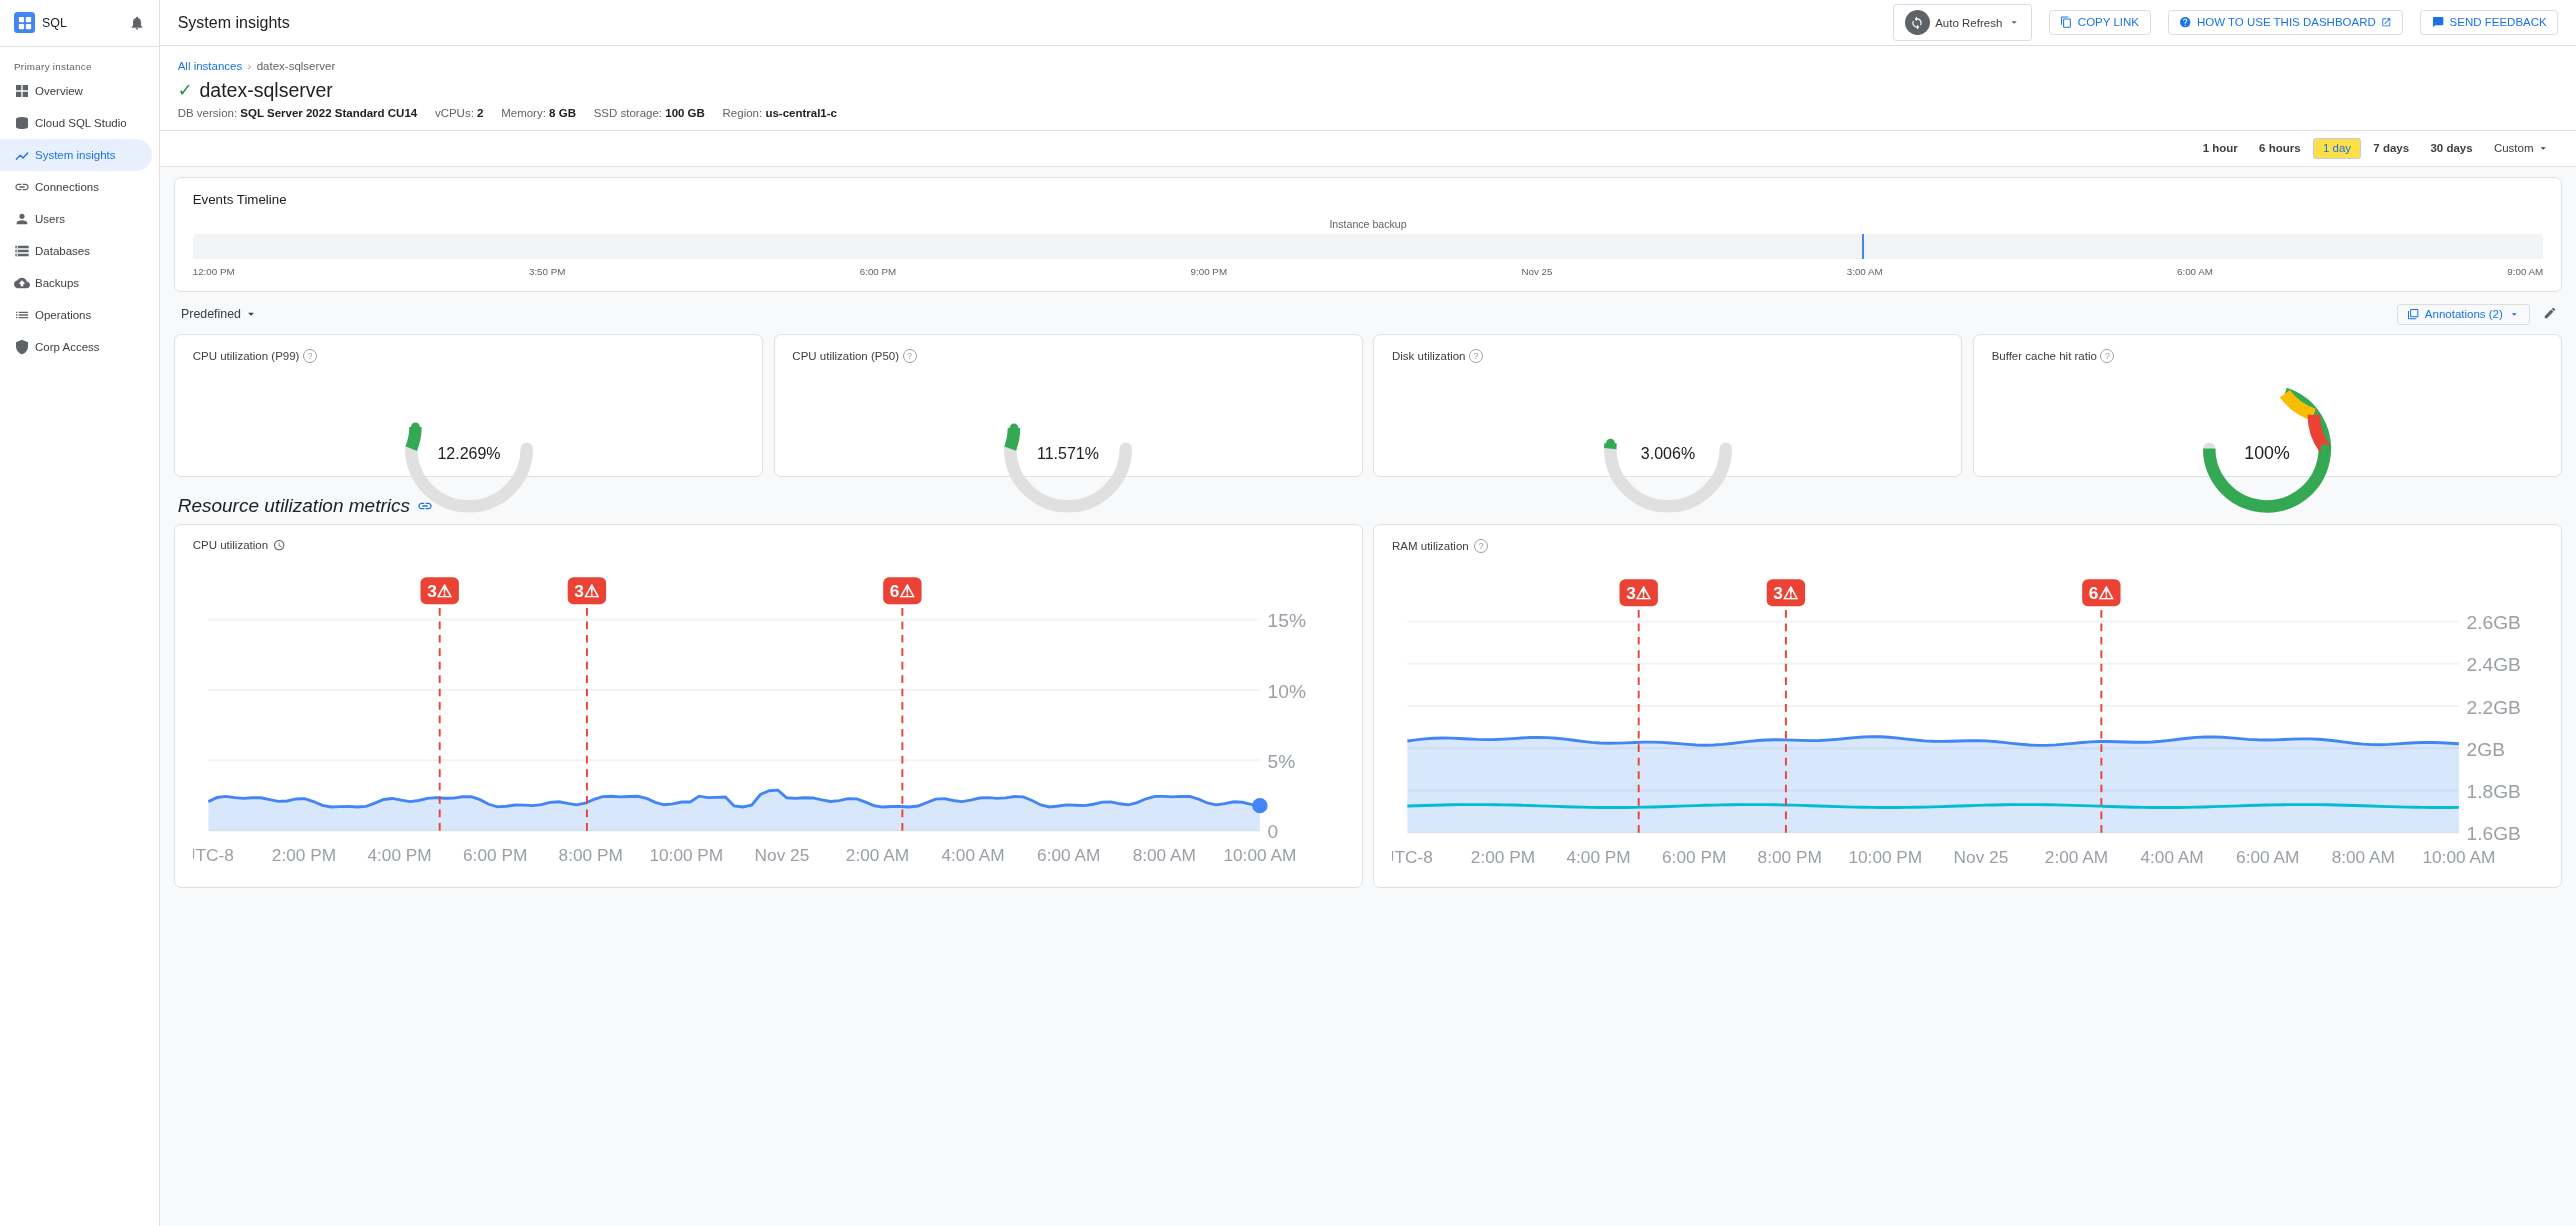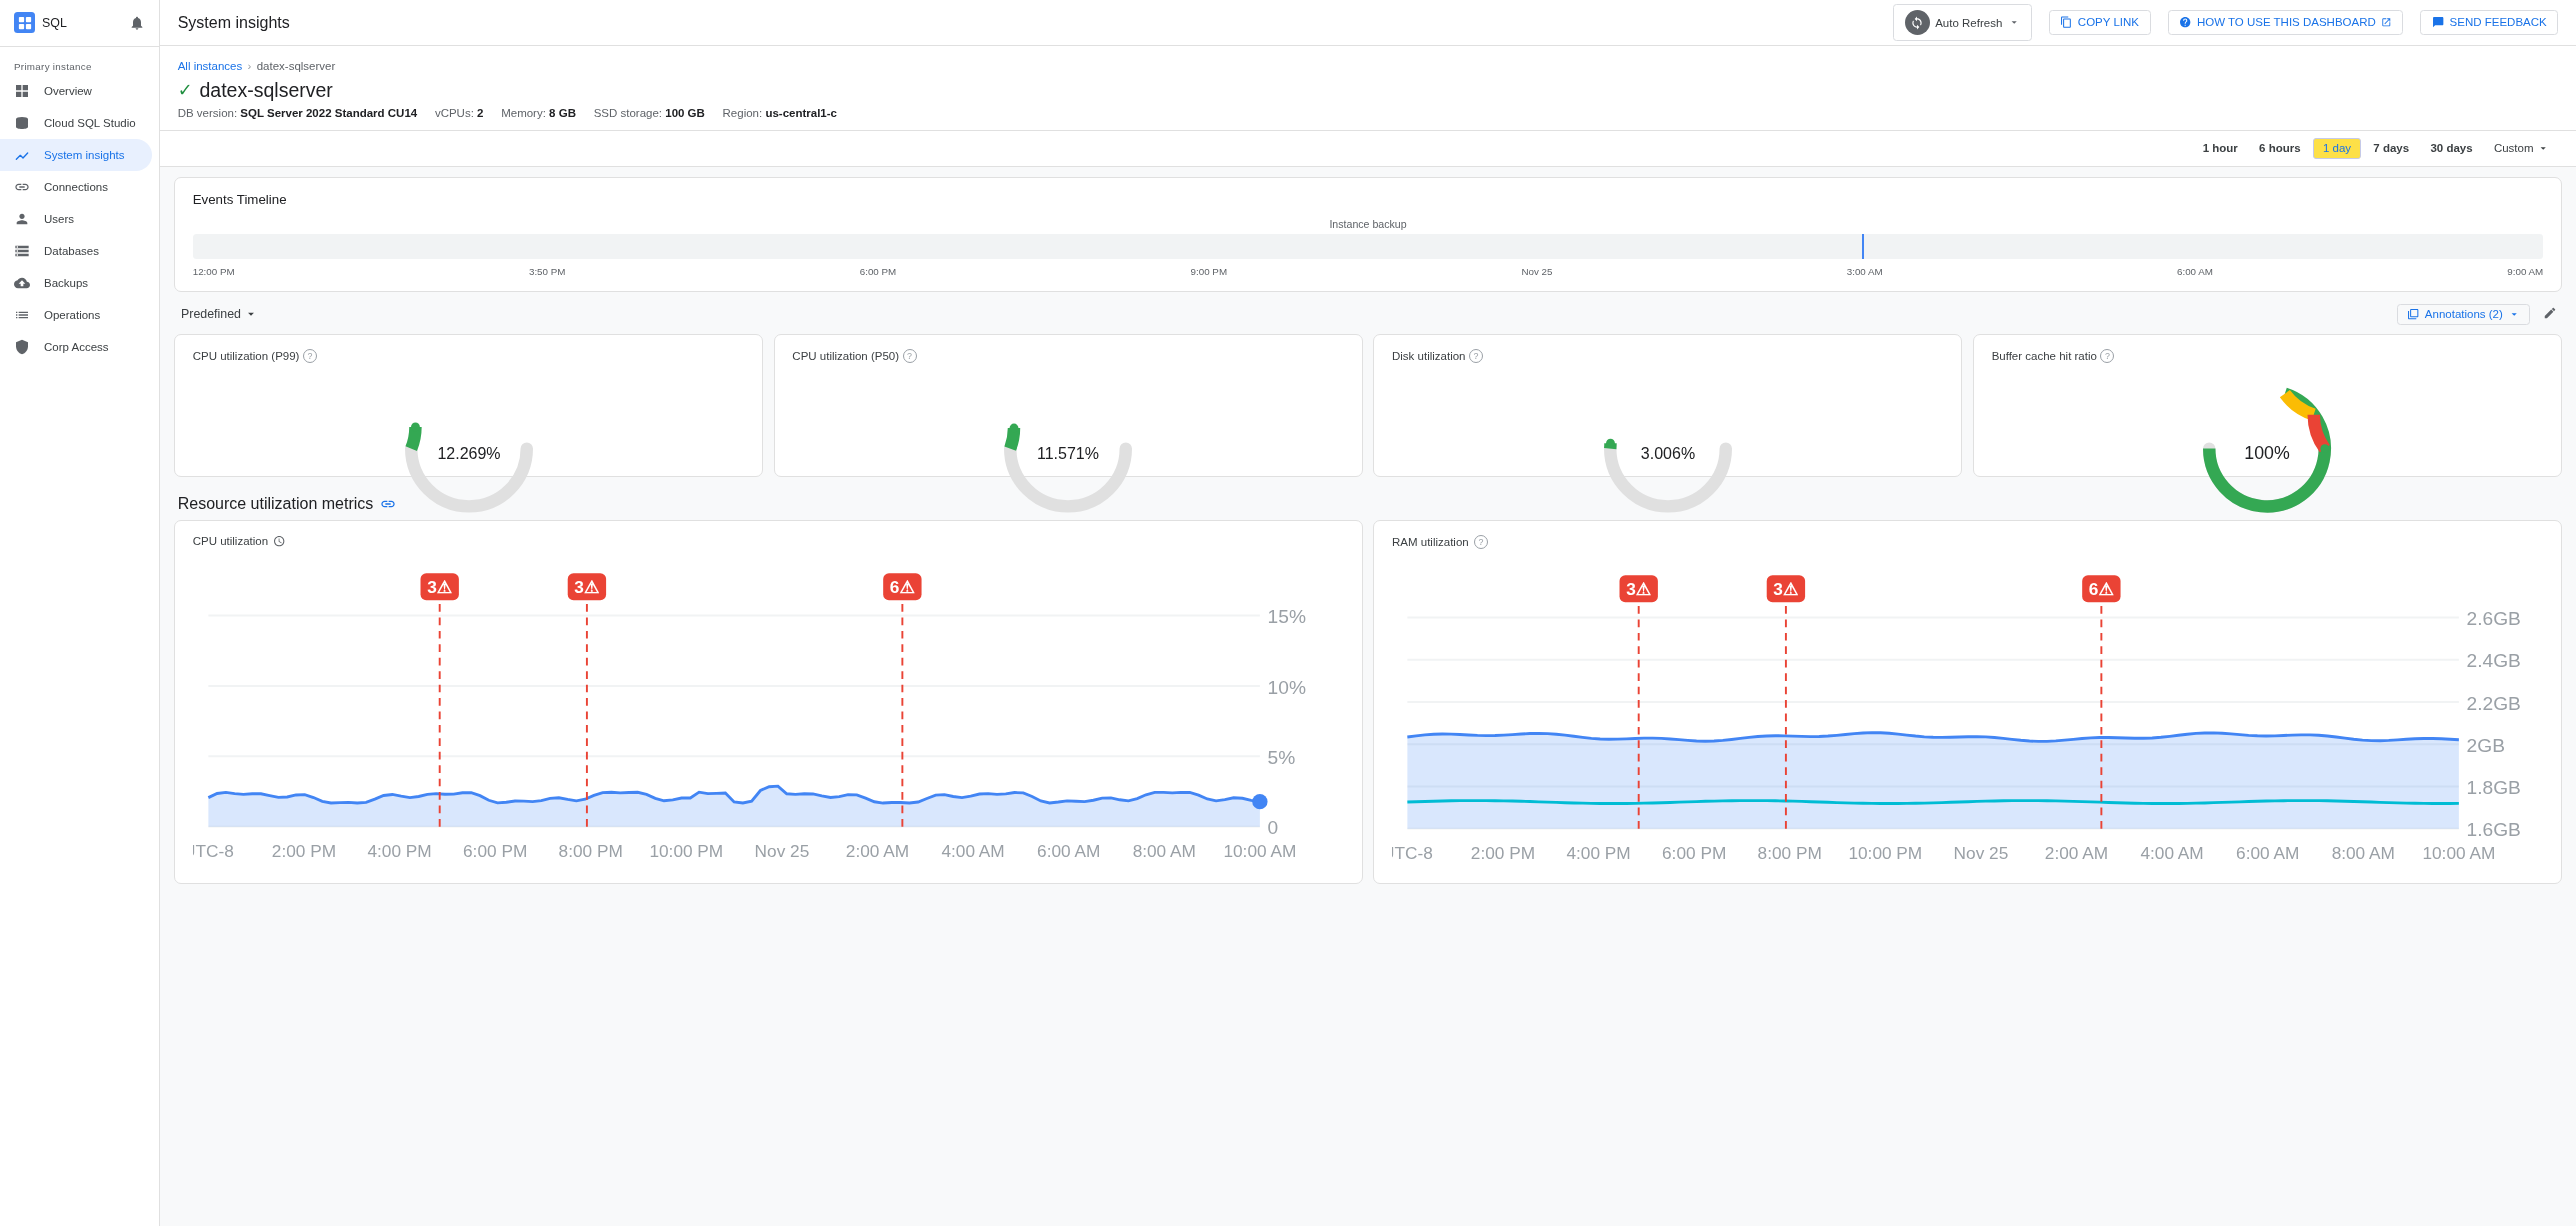--- a/index.html
+++ b/index.html
@@ -28,21 +28,21 @@
       background: #4285f4;
       border-radius: 3.5px;
       display: flex; align-items: center; justify-content: center;
       color: white; font-weight: bold; font-size: 9.8px;
     }
     .sidebar-logo-text { font-size: 12.4px; font-weight: 500; color: #202124; }
     .sidebar-section-label {
       font-size: 9.8px; color: #5f6368; padding: 14px 14px 3.5px; font-weight: 500; letter-spacing: 0.3px;
     }
     .sidebar-item {
-      display: flex; align-items: center; gap: 14px;
+      display: flex; align-items: center; gap: 5px;
       padding: 8px 14px; cursor: pointer; border-radius: 0 21px 21px 0;
       margin-right: 7px; color: #3c4043; font-size: 11.5px; font-weight: 400;
     }
     .sidebar-item.active { background: #e8f0fe; color: #1a73e8; font-weight: 500; }
     .sidebar-item-icon { width: 16px; height: 16px; display: flex; align-items: center; justify-content: center; flex-shrink: 0; }
     .sidebar-bottom { margin-top: auto; padding: 7px 0; border-top: 0.9px solid #e0e0e0; }
 
     
     #main { flex: 1; display: flex; flex-direction: column; overflow: hidden; }
 
@@ -137,21 +137,21 @@
     .gauge-row { display: grid; grid-template-columns: repeat(4, 1fr); gap: 10.6px; margin: 0 14px 10.6px; }
     .gauge-card { background: #fff; border: 0.9px solid #e0e0e0; border-radius: 7px; padding: 14px 17.7px; display: flex; flex-direction: column; align-items: flex-start; }
     .gauge-card-title { font-size: 11.5px; color: #3c4043; display: flex; align-items: center; gap: 3.5px; margin-bottom: 10.6px; }
     .gauge-container { width: 100%; display: flex; justify-content: center; align-items: center; flex-direction: column; }
 
     
     .gauge-svg { overflow: visible; }
 
     
     .resource-header { display: flex; align-items: center; gap: 7px; padding: 7px 17.7px; }
-    .resource-title { font-size: 16px; font-weight: 500; color: #202124; }
+    .resource-title { font-size: 19px; font-weight: 500; color: #202124; font-style: italic; }
 
     .charts-row { display: grid; grid-template-columns: 1fr 1fr; gap: 10.6px; margin: 0 14px; }
     .chart-card { background: #fff; border: 0.9px solid #e0e0e0; border-radius: 7px; padding: 14px 17.7px; }
     .chart-title { font-size: 11.5px; color: #3c4043; display: flex; align-items: center; gap: 5.3px; margin-bottom: 10.6px; }
 
     
     .help-icon {
       width: 14px; height: 14px; border-radius: 50%; border: 0.9px solid #9aa0a6;
       display: inline-flex; align-items: center; justify-content: center;
       font-size: 8.9px; color: #9aa0a6; cursor: help; flex-shrink: 0;

